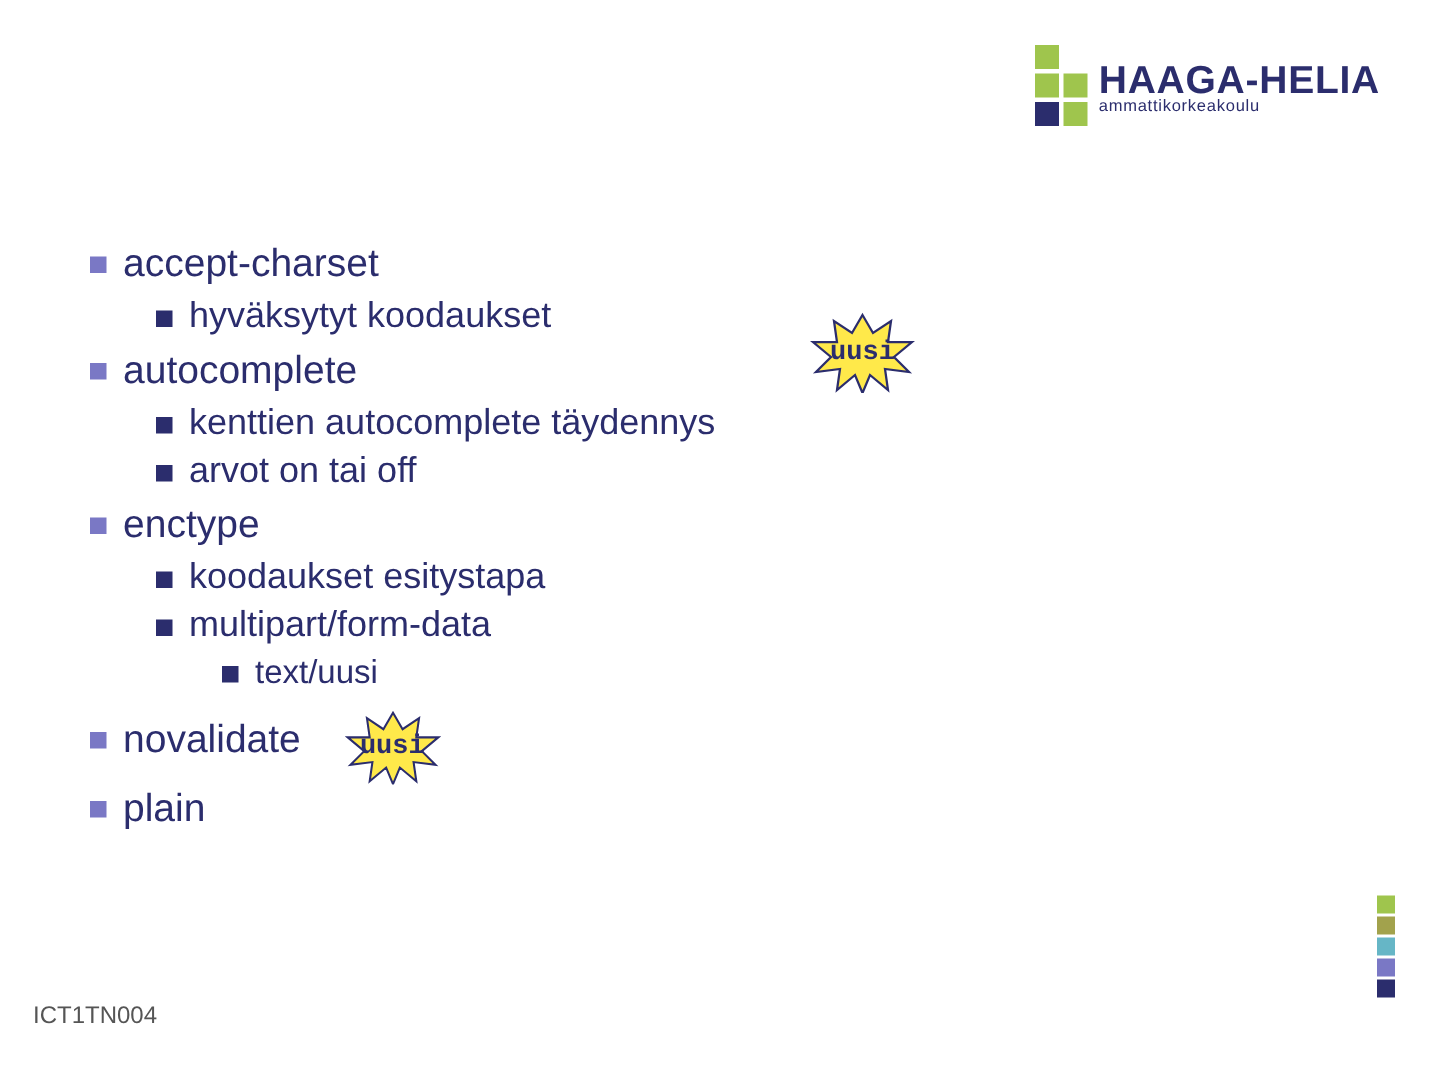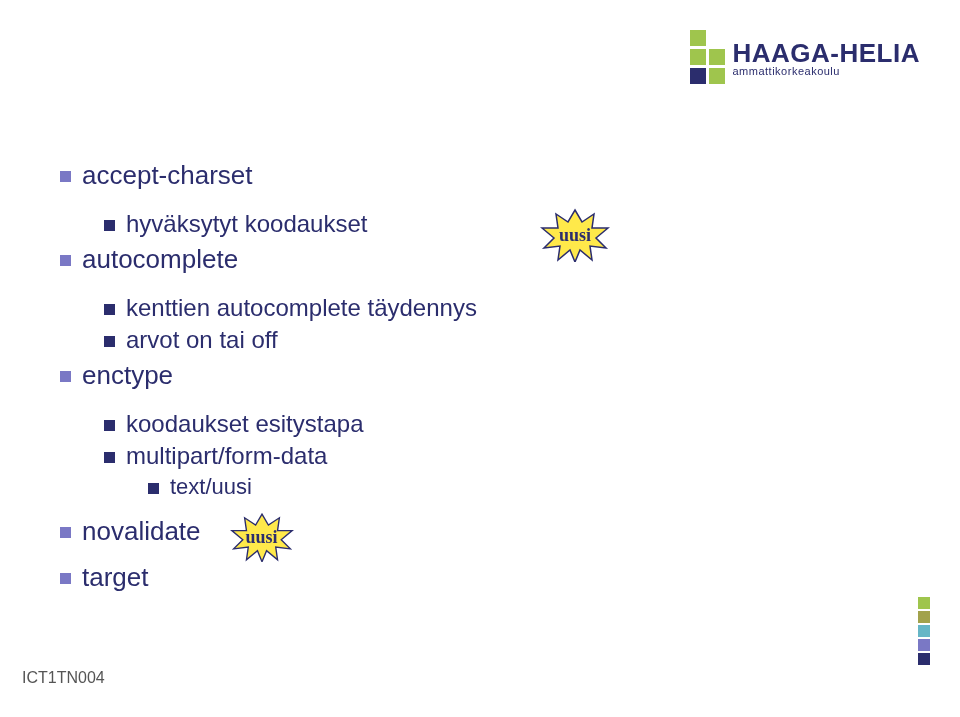--- a/index.html
+++ b/index.html
@@ -66,21 +66,21 @@
     margin-top: 2px;
   }
   .b-purple { background: #7a78c5; }
   .b-darkblue { background: #2b2d6d; }
   .lvl1-text {
     font-size: 26px;
     color: #2b2d6d;
   }
   .lvl2 {
     margin-left: 44px;
-    margin-top: 19px;
+    margin-top: 6px;
     margin-bottom: 6px;
   }
   .lvl2 > li { margin-bottom: 4px; }
   .lvl2-text {
     font-size: 24px;
     color: #2b2d6d;
   }
   .lvl3 {
     margin-left: 44px;
     margin-top: 4px;
@@ -94,21 +94,21 @@
   .starburst {
     position: relative;
     display: inline-flex;
     align-items: center;
     justify-content: center;
     margin-left: 20px;
   }
   .starburst svg { display: block; }
   .starburst-label {
     position: absolute;
-    font-family: Liberation Serif, serif;
+    font-family: Liberation Mono, monospace;
     font-size: 18px;
     color: #2b2d6d;
     font-weight: 700;
   }
   .starburst.inline {
     margin-left: 18px;
     transform: translateY(6px);
   }
   .starburst.offset {
     position: absolute;
@@ -236,21 +236,21 @@
             <polygon points="35,2 42,14 54,6 52,20 68,20 56,30 66,40 50,38 52,52 40,42 35,54 30,42 18,52 20,38 4,40 14,30 2,20 18,20 16,6 28,14" fill="#ffe94a" stroke="#2b2d6d" stroke-width="1.5"></polygon>
           </svg>
           <span class="starburst-label">uusi</span>
         </span>
       </div>
     </li>
 
     <li>
       <div class="row">
         <span class="bullet-sq b-purple"></span>
-        <span class="lvl1-text">target</span>
+        <span class="lvl1-text">plain</span>
       </div>
     </li>
   </ul>
 </div>
 
 <div class="footer-code">ICT1TN004</div>
 
 <div class="color-strip">
   <span class="sq" style="background:#9fc54d"></span>
   <span class="sq" style="background:#a2a24c"></span>

